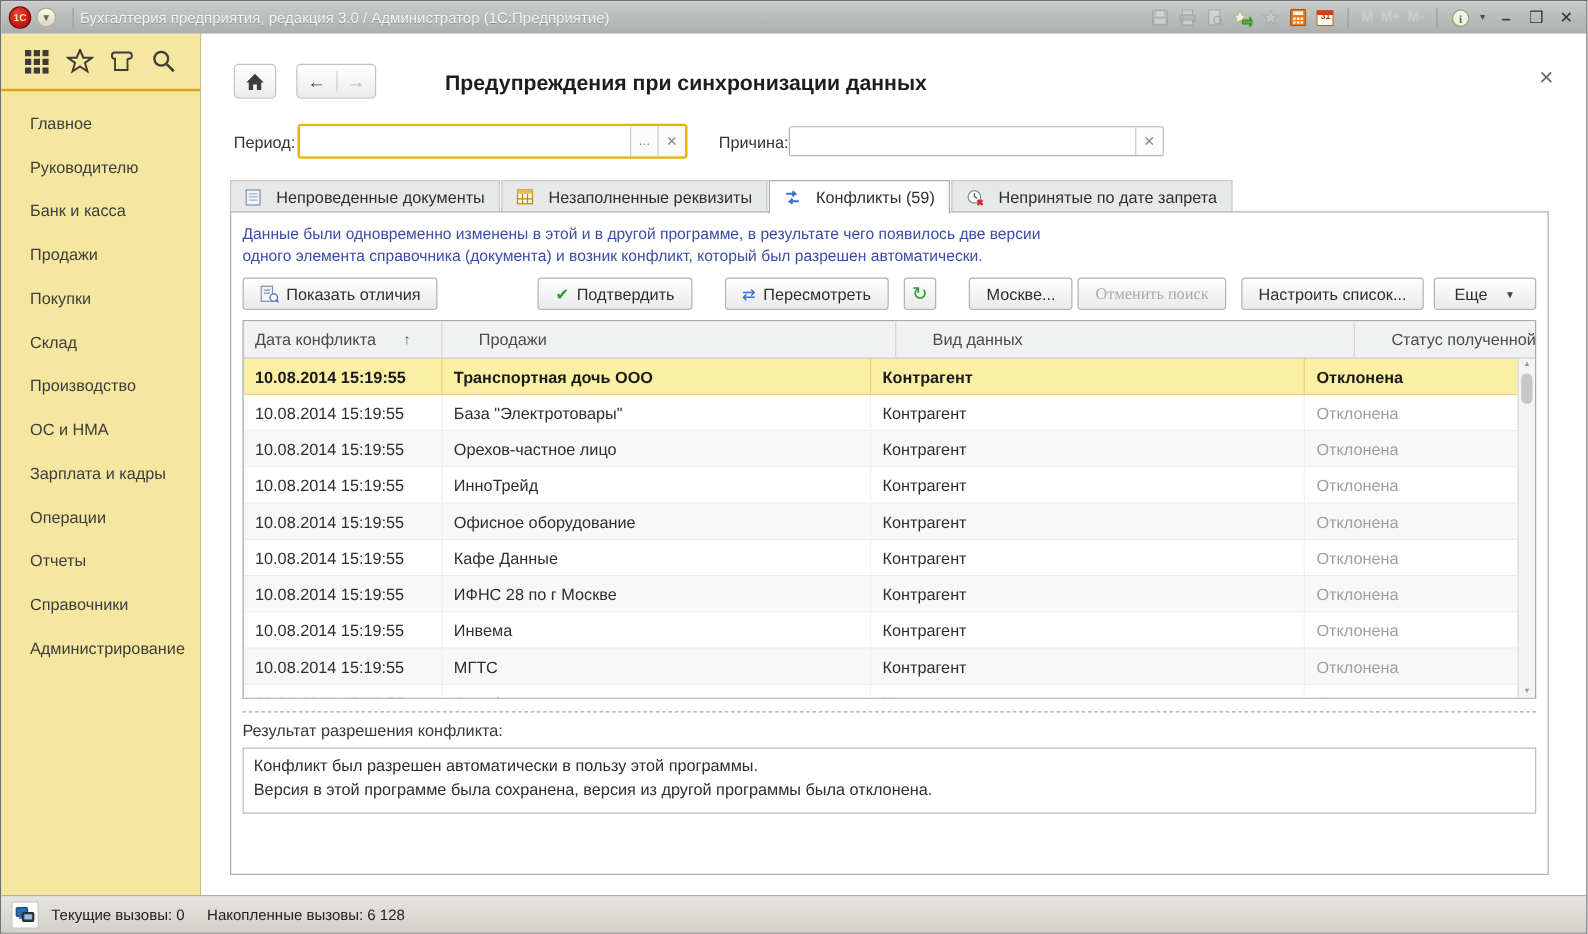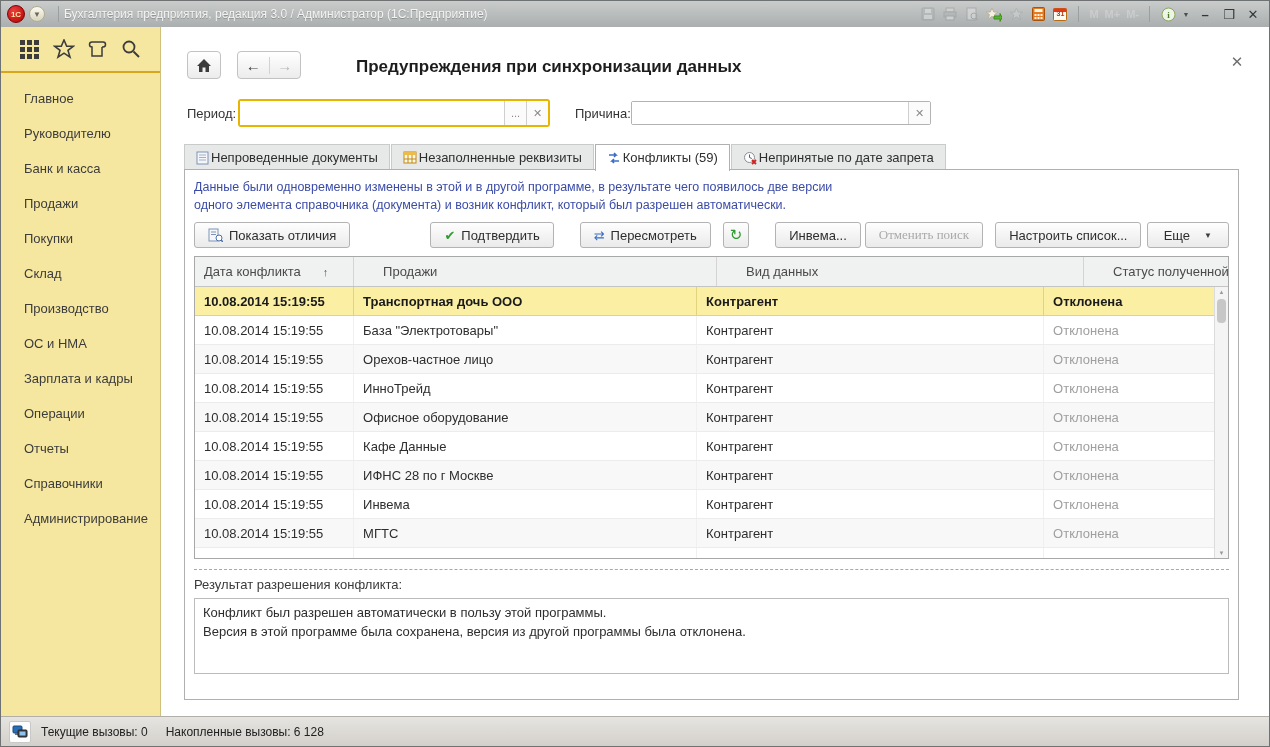--- a/index.html
+++ b/index.html
@@ -46,21 +46,21 @@
   .flabel { position:absolute; top:11px; font-size:13px; color:#333; }
   .lbl-period { left:26px; }
   .lbl-reason { left:414px; }
   .period-group { position:absolute; left:77px; top:4px; width:312px; height:28px; border:2px solid #e7b500; border-radius:3px; background:#fff; display:flex; }
   .reason-group { position:absolute; left:470px; top:6px; width:300px; height:24px; border:1px solid #b3b3b3; border-radius:2px; background:#fff; display:flex; }
   .fld { flex:1; border:none; outline:none; font:13px "Liberation Sans","DejaVu Sans",sans-serif; padding:0 6px; min-width:0; }
   .fld-btn { flex:0 0 22px; border-left:1px solid #cfcfcf; background:#fbfbfb; color:#8a8a8a; font-size:11px; display:flex; align-items:center; justify-content:center; }
 
   
   .tabs { position:absolute; left:23px; right:30px; top:116px; height:27px; display:flex; align-items:flex-end; }
-  .tab { height:26px; display:flex; align-items:center; gap:2px; padding:0 11px; background:#e7e9e9; border:1px solid #c9cbcb; border-bottom:none; font-size:13px; color:#2e2e2e; white-space:nowrap; margin-right:1px; }
+  .tab { height:26px; display:flex; align-items:center; gap:12px; padding:0 11px; background:#e7e9e9; border:1px solid #c9cbcb; border-bottom:none; font-size:13px; color:#2e2e2e; white-space:nowrap; margin-right:1px; }
   .tab.active { background:#fff; border-color:#b0b0b0; height:27px; position:relative; z-index:2; margin-bottom:-1px; padding-bottom:1px; }
 
   
   .panel { position:absolute; left:23px; right:30px; top:142px; bottom:16px; border:1px solid #b0b0b0; background:#fff; padding:8px 9px 6px 9px; overflow:hidden; }
   .desc { color:#3b4ca8; font-size:12.5px; line-height:1.45; margin-bottom:8px; }
   .toolbar { display:flex; align-items:center; margin-bottom:8px; }
   .btn { height:26px; border:1px solid #b3b3b3; border-radius:3px; background:linear-gradient(#fefefe,#eaeaea); display:flex; align-items:center; gap:6px; padding:0 13px; font-size:13px; color:#2e2e2e; white-space:nowrap; }
   .btn.disabled { color:#a9a9a9;font-family:Liberation Serif, serif; }
   .btn.icon-only { padding:0 6px; }
   .sp80 { width:80px; } .sp26 { width:26px; } .sp12 { width:12px; } .sp4 { width:4px; }
@@ -82,21 +82,21 @@
   .td.status { color:#9f9f9f; }
   .tr.selected .td.status { color:#1a1a1a; }
   .c-date { width:15.4%; } .c-data { width:33.2%; } .c-kind { width:33.6%; } .c-status { flex:1; border-right:none; }
   .vscroll { position:absolute; top:30px; right:0; bottom:0; width:14px; background:#f4f4f4; border-left:1px solid #dcdcdc; }
   .vscroll .arr { position:absolute; left:0; right:0; text-align:center; font-size:6px; color:#9a9a9a; }
   .vscroll .arr.up { top:2px; } .vscroll .arr.dn { bottom:2px; }
   .vscroll .thumb { position:absolute; left:2px; right:2px; top:12px; height:24px; background:#c7c7c7; border-radius:4px; }
 
   .splitter { border-top:1px dashed #a8a8a8; margin:10px 0 7px 0; }
   .result-label { font-size:13px; color:#3a3a3a; margin-bottom:6px; }
-  .result-box { border:1px solid #bcbcbc; background:#fff; height:76px; padding:5px 8px; font-size:13px; color:#2e2e2e; line-height:1.45; }
+  .result-box { border:1px solid #bcbcbc; background:#fff; height:53px; padding:5px 8px; font-size:13px; color:#2e2e2e; line-height:1.45; }
 
   
   .statusbar { height:30px; flex:0 0 30px; background:linear-gradient(#e6e4e0,#d3d0cb); border-top:1px solid #b2afaa; display:flex; align-items:center; padding:0 8px; font-size:12px; color:#222; }
   .sb-icon { width:22px; height:22px; background:#fdfdfd; border:1px solid #c8c8c8; border-radius:2px; display:flex; align-items:center; justify-content:center; margin-right:10px; }
   .sb-text { margin-right:18px; }
 
   svg { display:block; }
 </style>
 </head>
 <body>
@@ -334,21 +334,21 @@
           <button class="btn">
             <span class="blue">⇄</span>
             <span>Пересмотреть</span>
           </button>
           <span class="sp12"></span>
           <button class="btn icon-only">
             <span class="green" style="font-size:15px;">↻</span>
           </button>
           <span class="sp26"></span>
           <button class="btn">
-              <span>Инвема...</span>
+              <span>Москве...</span>
             </button>
           <span class="sp4"></span>
           <button class="btn disabled">
               <span>Отменить поиск</span>
             </button>
           <span class="sp12"></span>
           <button class="btn">
               <span>Настроить список...</span>
             </button>
           <span class="grow"></span>

